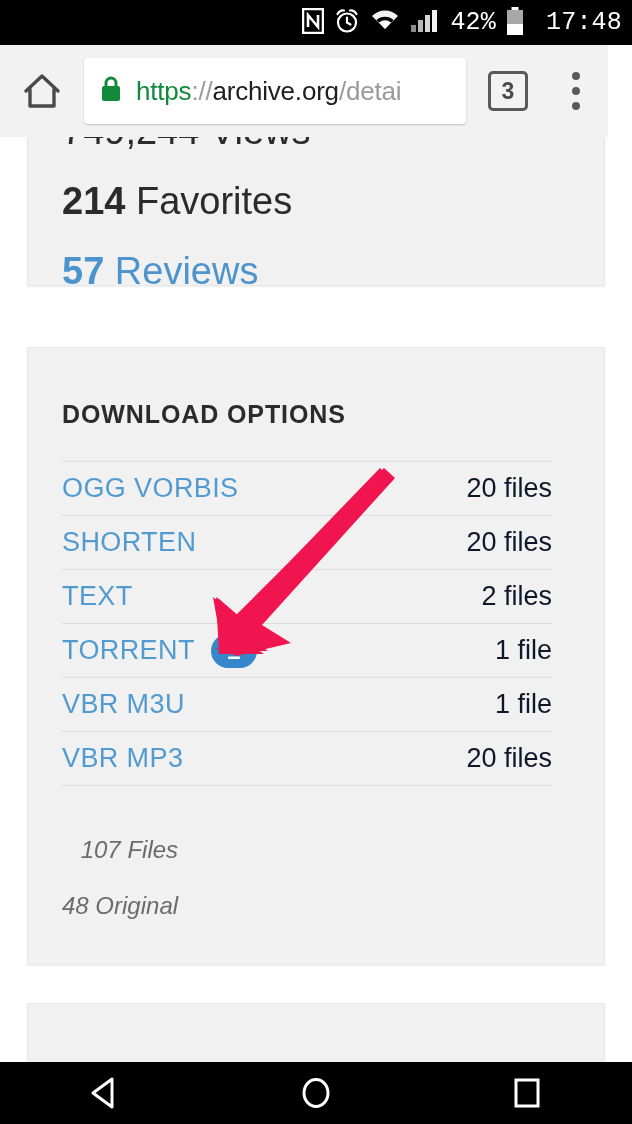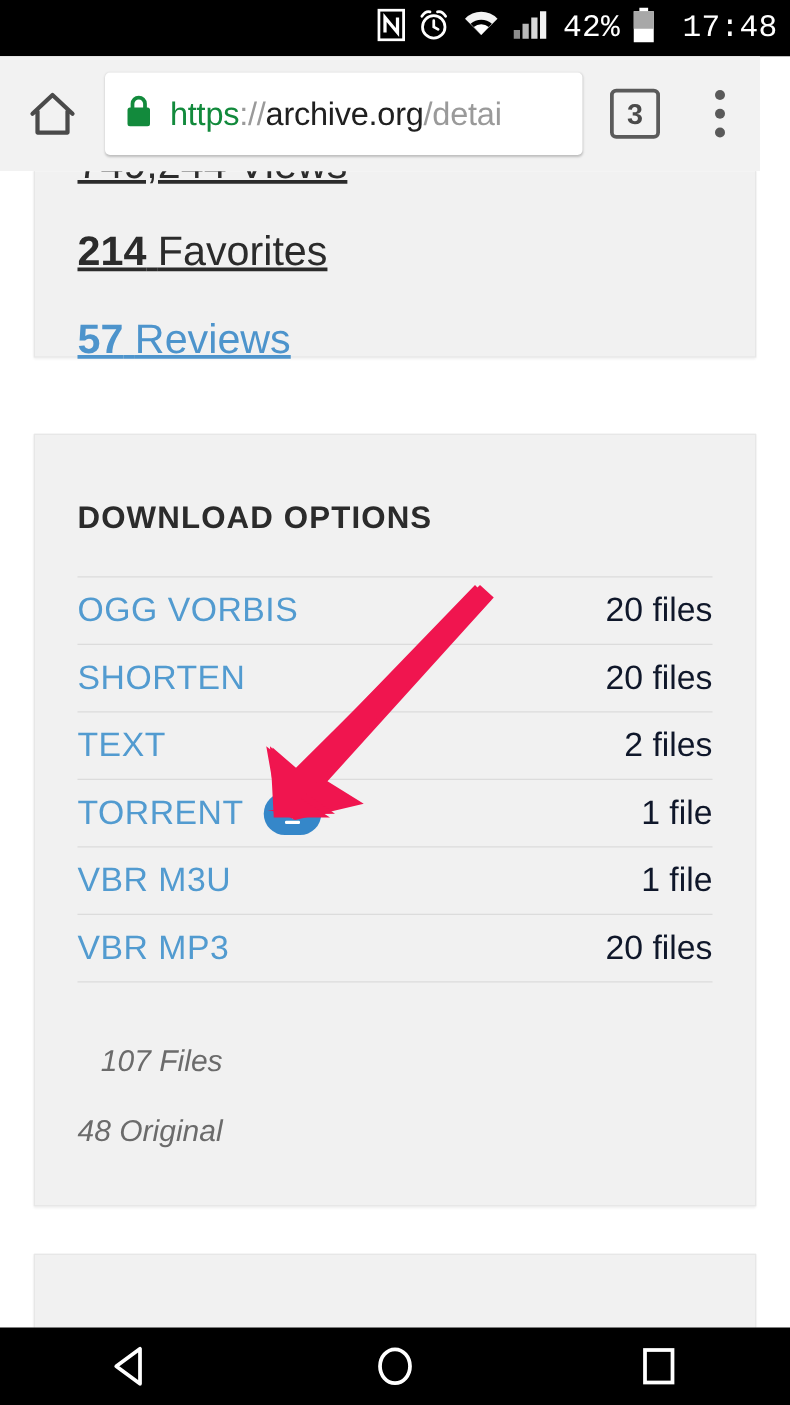--- a/index.html
+++ b/index.html
@@ -79,27 +79,27 @@
   .card {
     background: #f1f1f1;
     border: 1px solid #e7e7e7;
     box-shadow: 0 1px 2px rgba(0,0,0,.07);
     margin: 0 27px;
   }
 
   
   .card-stats { height: 191px; margin-top: -42px; padding: 0 34px; }
   .stat {
-    font-size: 33px; color: #2b2b2b; line-height: 70px; white-space: nowrap; text-decoration: underline;
+    font-size: 38px; color: #2b2b2b; line-height: 70px; white-space: nowrap;
   }
   .stat b { font-weight: bold; }
   .stat.blue { color: #4d94cc; }
 
   
-  .card-dl { margin-top: 61px; padding: 0 34px 30px 34px; }
+  .card-dl { margin-top: 61px; padding: 0 52px 30px 34px; }
   .dl-title {
     font-size: 25px; font-weight: bold; color: #2b2b2b;
     letter-spacing: .9px; padding: 52px 0 32px 0;
   }
   .dl-row {
     display: flex; align-items: center; justify-content: space-between;
     height: 54px; border-top: 1px solid #dcdcdc;
   }
   .dl-name {
     font-size: 27px; color: #529bd0; letter-spacing: .4px;

